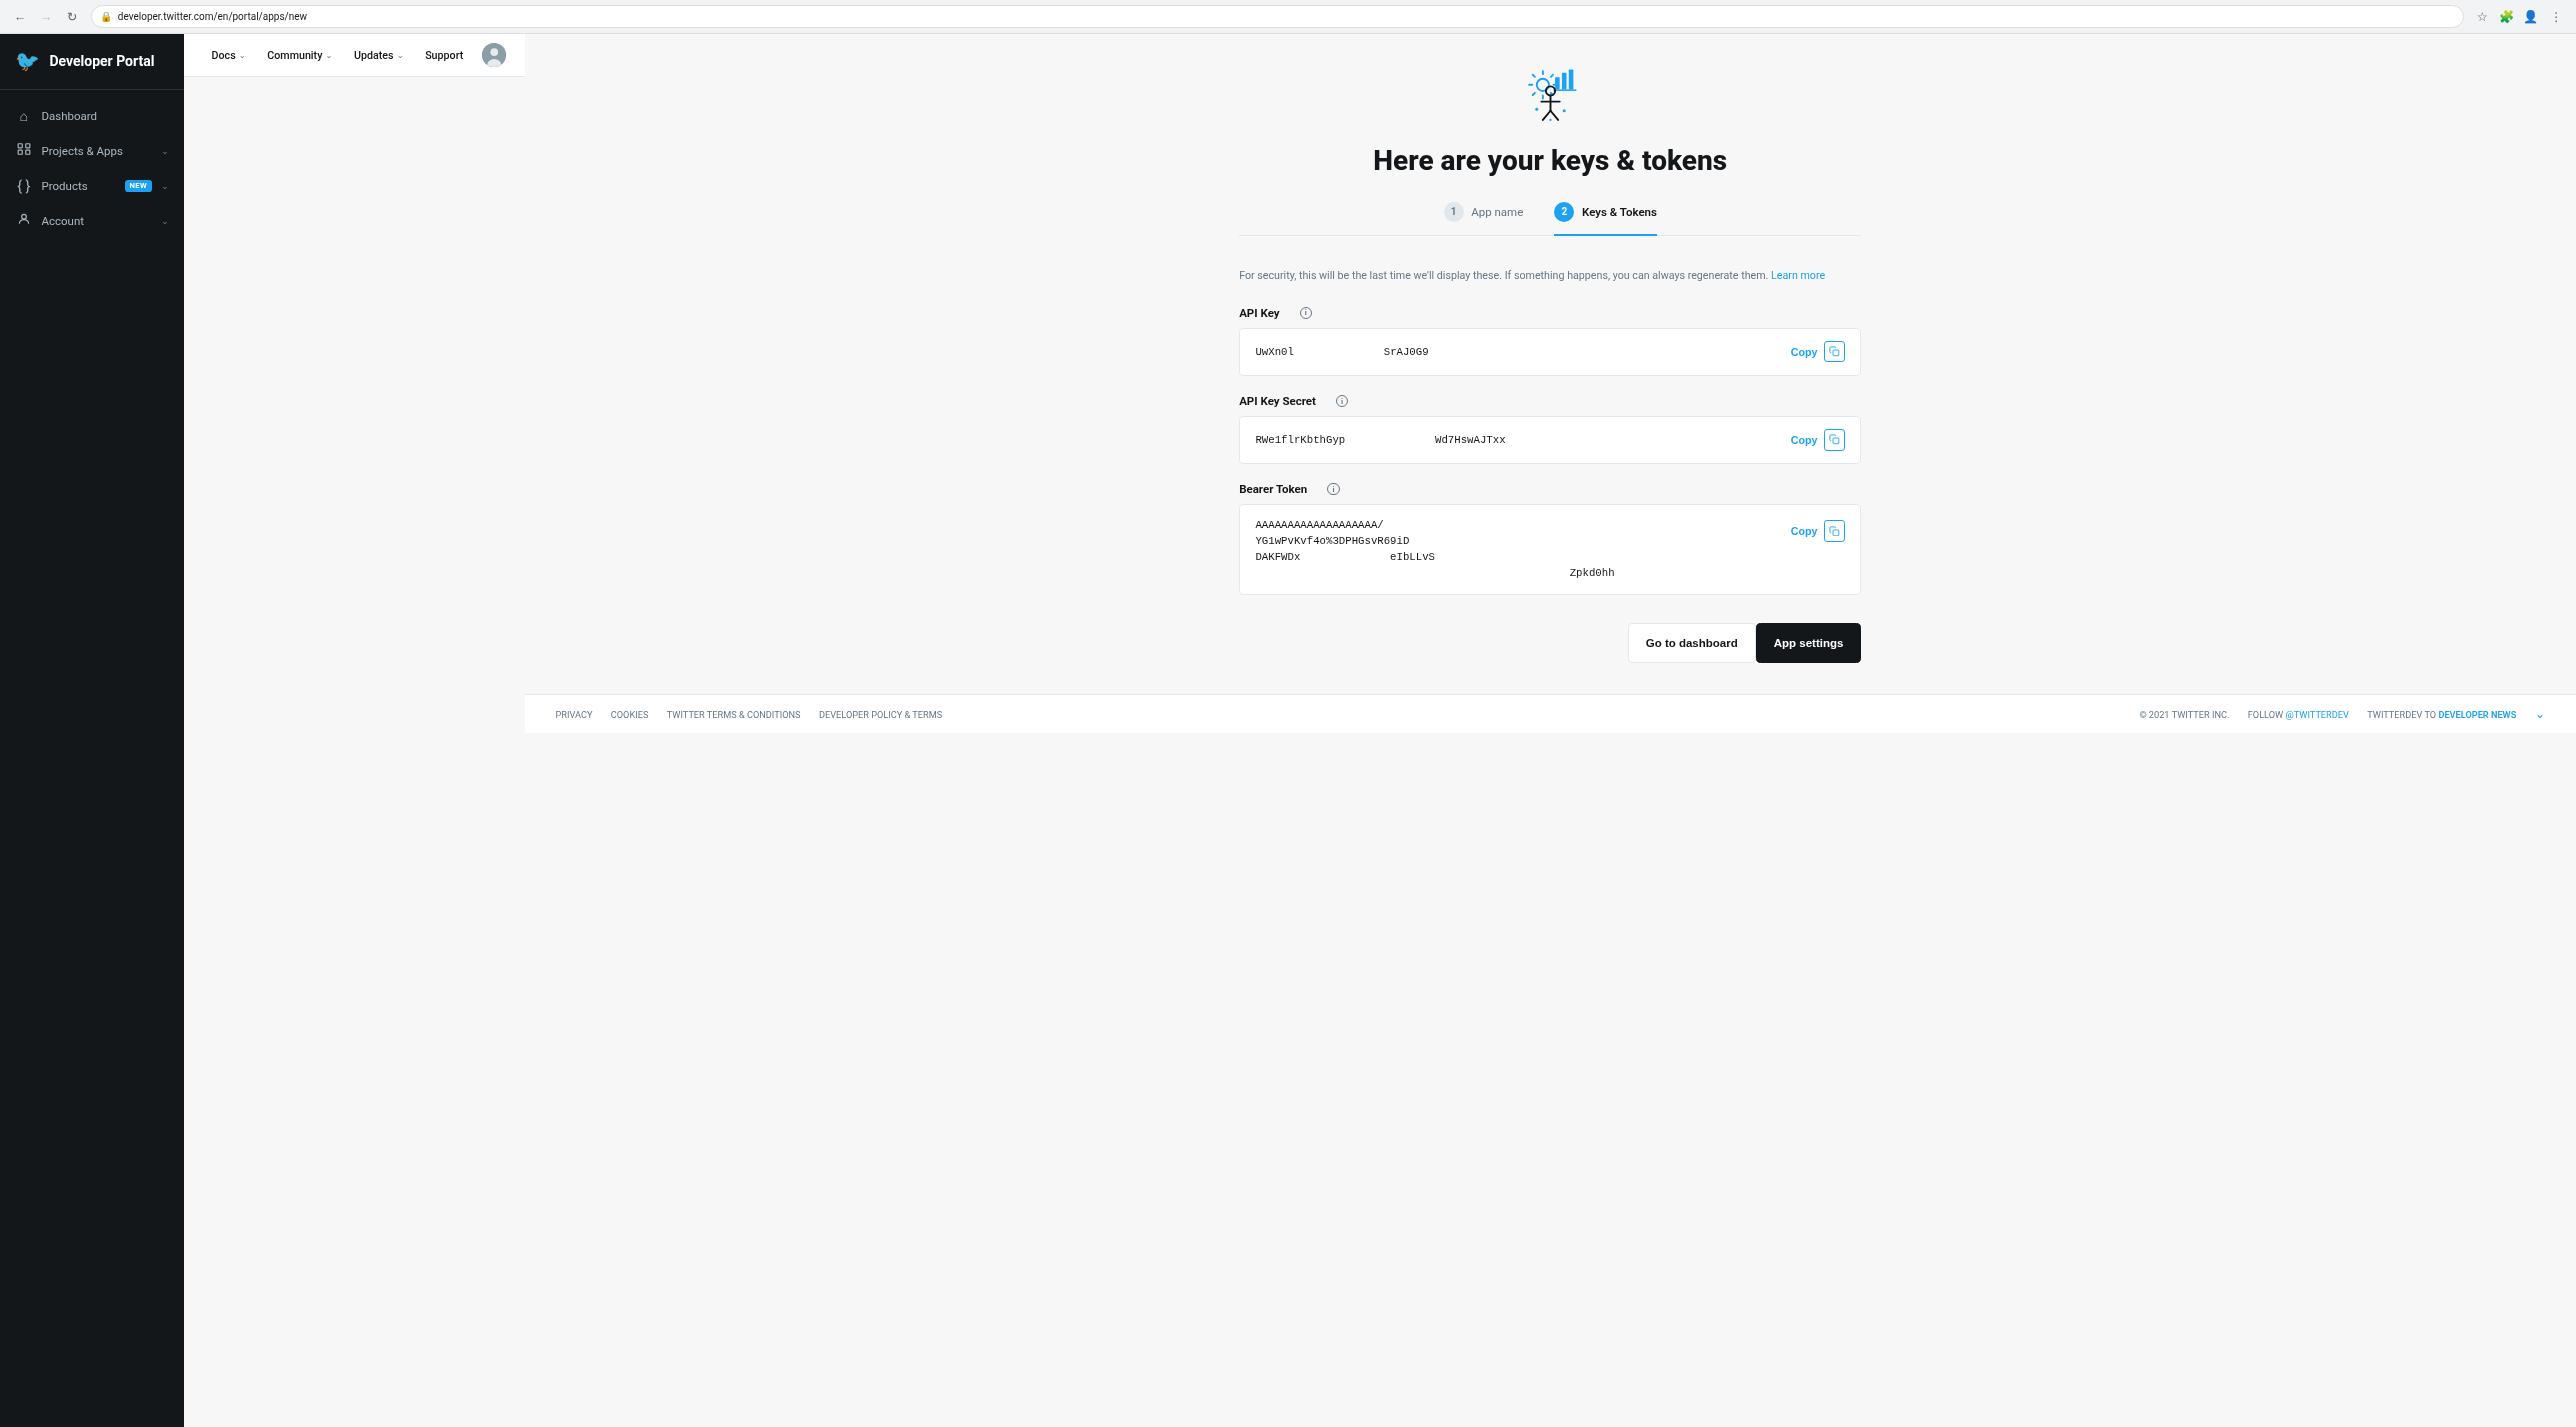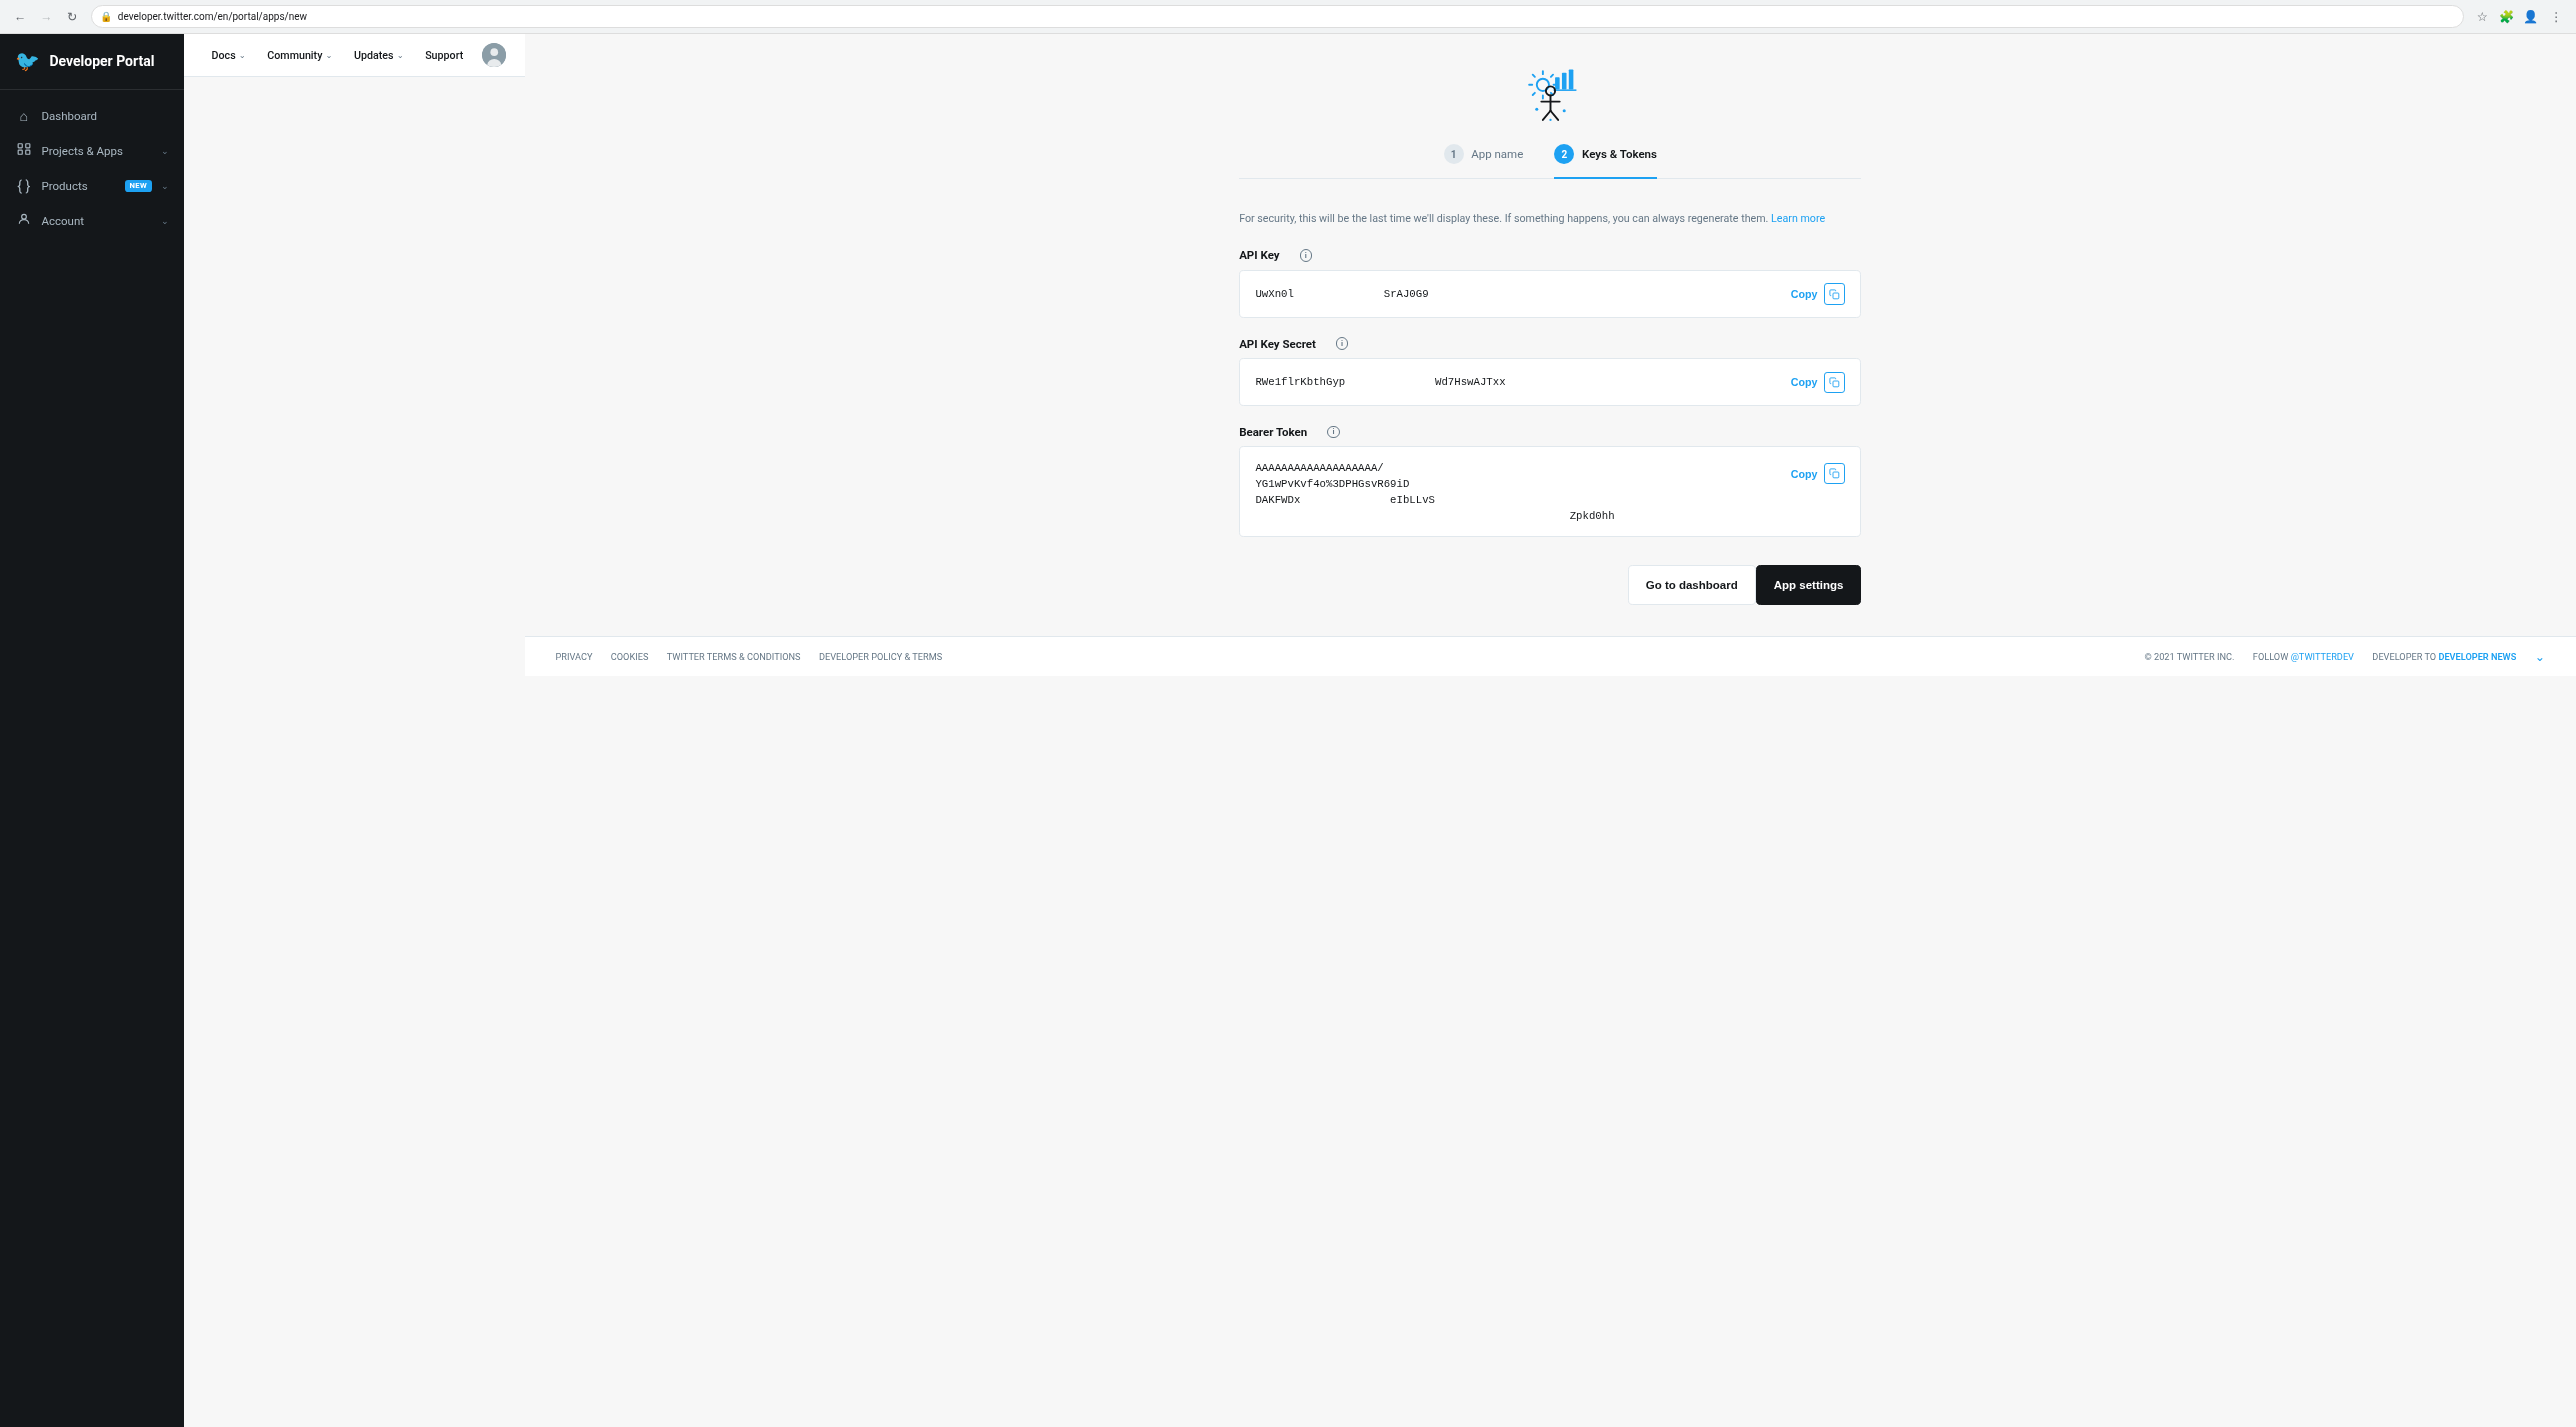--- a/index.html
+++ b/index.html
@@ -443,20 +443,21 @@
               <line x1="14" y1="32" x2="4" y2="44" stroke="#14171a" stroke-width="2.5" stroke-linecap="round"></line>
               <line x1="14" y1="32" x2="24" y2="44" stroke="#14171a" stroke-width="2.5" stroke-linecap="round"></line>
             </g>
 
             <circle cx="22" cy="58" r="2" fill="#1da1f2"></circle>
             <circle cx="58" cy="60" r="2" fill="#1da1f2"></circle>
             <circle cx="40" cy="72" r="1.5" fill="#1da1f2"></circle>
           </svg>
         </div>
 
+        <h1 class="page-title">Here are your keys &amp; tokens</h1>
 
         <div class="steps-nav">
           <div class="step-item">
             <span class="step-num">1</span>
             <span>App name</span>
           </div>
           <div class="step-item active">
             <span class="step-num">2</span>
             <span>Keys &amp; Tokens</span>
           </div>
@@ -554,21 +555,21 @@
           <a class="footer-link">TWITTER TERMS &amp; CONDITIONS</a>
           <a class="footer-link">DEVELOPER POLICY &amp; TERMS</a>
         </div>
         <div class="footer-right">
           <span>© 2021 TWITTER INC.</span>
           <span>
             <span>FOLLOW</span>
             <span class="footer-twitter-handle">@TWITTERDEV</span>
           </span>
           <span>
-            <span>DEVELOPER TO</span>
+            <span>TWITTERDEV TO</span>
             <span class="footer-subscribe">DEVELOPER NEWS</span>
           </span>
           <span class="footer-chevron">⌄</span>
         </div>
       </footer>
 
     </div>
   </div>
 </div>
 

